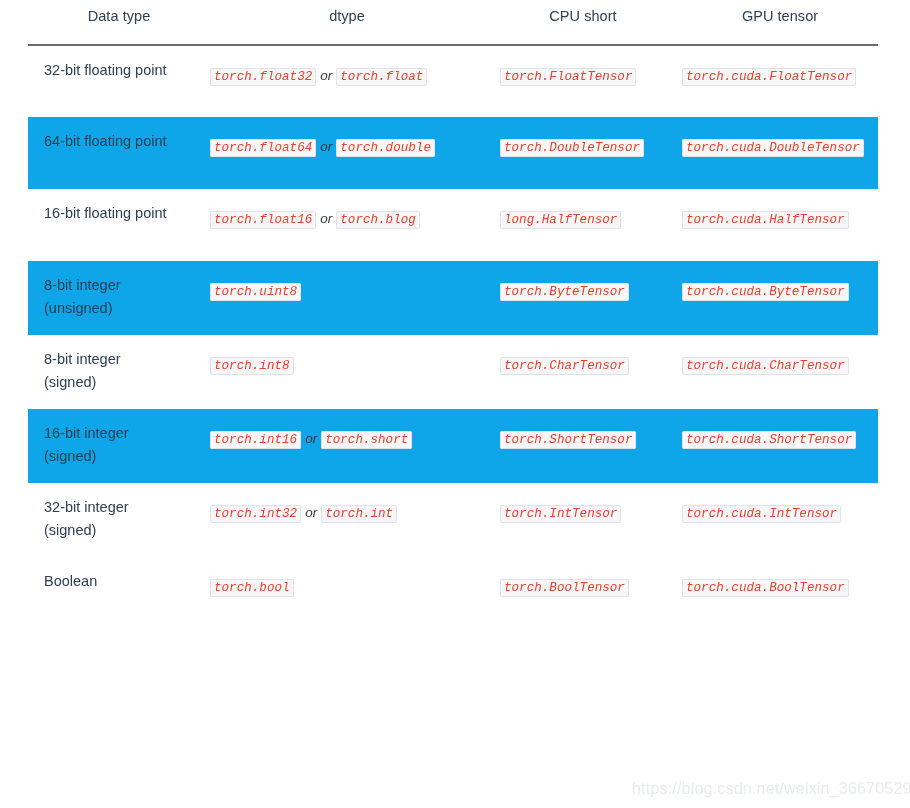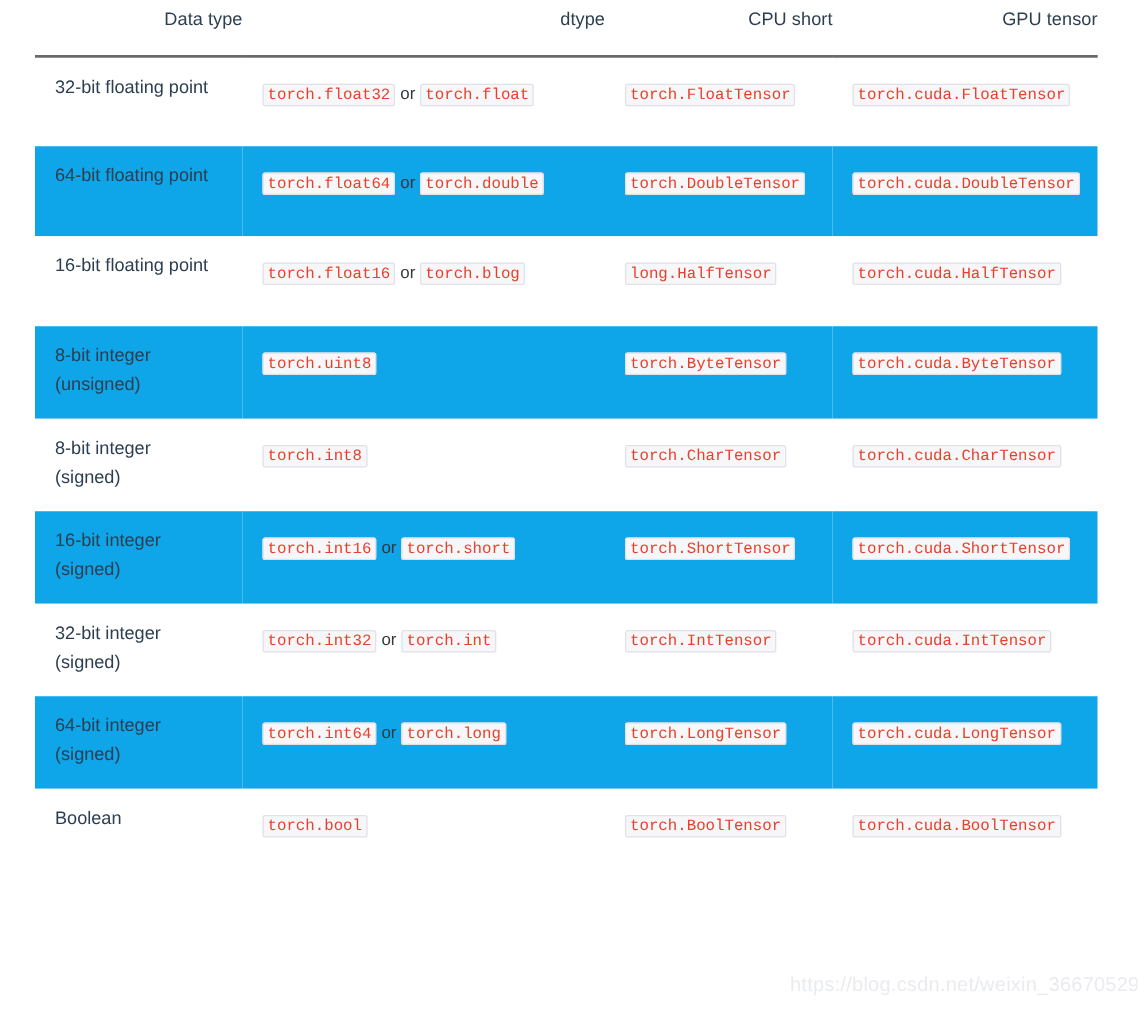--- a/index.html
+++ b/index.html
@@ -22,21 +22,21 @@
     margin: 0 0 0 28px;
     table-layout: fixed;
   }
 
   .doc-table col.c-datatype { width: 166px; }
   .doc-table col.c-dtype    { width: 290px; }
   .doc-table col.c-cpu      { width: 182px; }
   .doc-table col.c-gpu      { width: 212px; }
 
   thead th {
-    text-align: right;
+    text-align: center;
     font-weight: 400;
     font-size: 14.5px;
     color: #2c3e50;
     padding: 8px 0 20px 16px;
     border-bottom: 2px solid #6a6a6a;
     vertical-align: top;
     letter-spacing: 0.05px;
   }
 
   tbody tr.row-odd  { background: #ffffff; }
@@ -55,20 +55,21 @@
 
   td.cell-datatype {
     color: #2c3e50;
     font-size: 14.5px;
     padding-top: 13px;
   }
   td.cell-datatype .line2 { display: block; }
 
   td.cell-code {
     padding-top: 18px;
+    font-style: italic;
   }
 
   code.tok {
     font-family: "Liberation Mono", "DejaVu Sans Mono", monospace;
     font-size: 12.6px;
     color: #e8402a;
     background: #f7f7f9;
     border: 1px solid #e1e1e8;
     border-radius: 2px;
     padding: 1px 3px;
@@ -148,26 +149,20 @@
         <td class="cell-code"><code class="tok">torch.int16</code><span class="conj">or</span><code class="tok">torch.short</code></td>
         <td class="cell-code"><code class="tok">torch.ShortTensor</code></td>
         <td class="cell-code"><code class="tok">torch.cuda.ShortTensor</code></td>
       </tr>
       <tr class="row-odd tall">
         <td class="cell-datatype"><span>32-bit integer</span><span class="line2">(signed)</span></td>
         <td class="cell-code"><code class="tok">torch.int32</code><span class="conj">or</span><code class="tok">torch.int</code></td>
         <td class="cell-code"><code class="tok">torch.IntTensor</code></td>
         <td class="cell-code"><code class="tok">torch.cuda.IntTensor</code></td>
       </tr>
-      <tr class="row-even tall">
-        <td class="cell-datatype"><span>64-bit integer</span><span class="line2">(signed)</span></td>
-        <td class="cell-code"><code class="tok">torch.int64</code><span class="conj">or</span><code class="tok">torch.long</code></td>
-        <td class="cell-code"><code class="tok">torch.LongTensor</code></td>
-        <td class="cell-code"><code class="tok">torch.cuda.LongTensor</code></td>
-      </tr>
       <tr class="row-odd">
         <td class="cell-datatype"><span>Boolean</span></td>
         <td class="cell-code"><code class="tok">torch.bool</code></td>
         <td class="cell-code"><code class="tok">torch.BoolTensor</code></td>
         <td class="cell-code"><code class="tok">torch.cuda.BoolTensor</code></td>
       </tr>
     </tbody>
 </table>
 
 <div class="watermark">https://blog.csdn.net/weixin_36670529</div>

